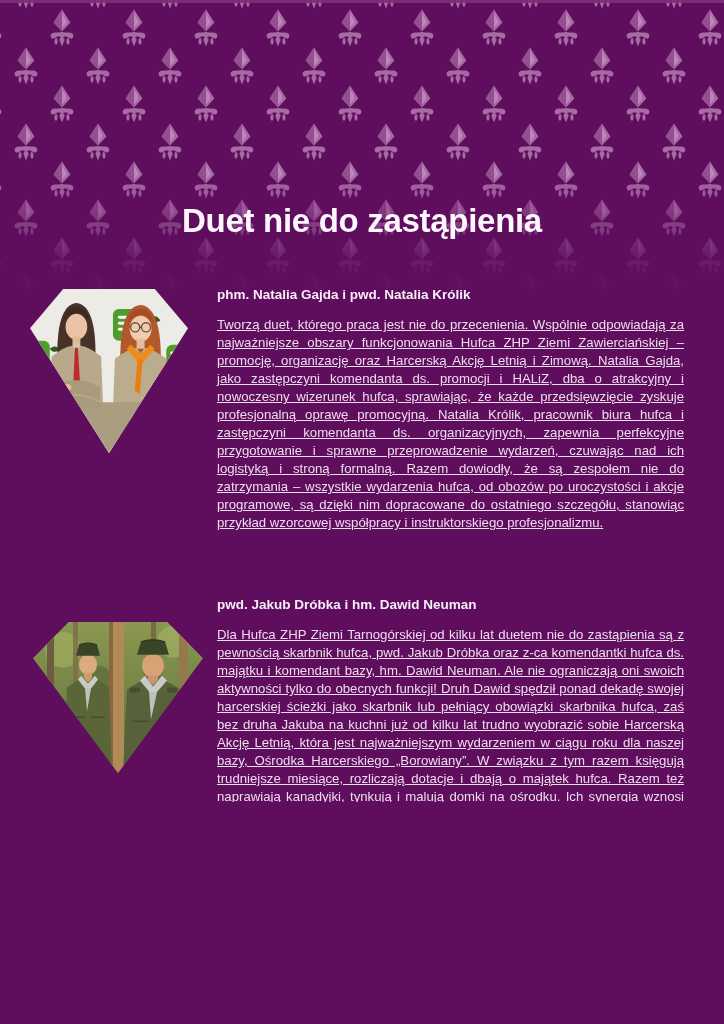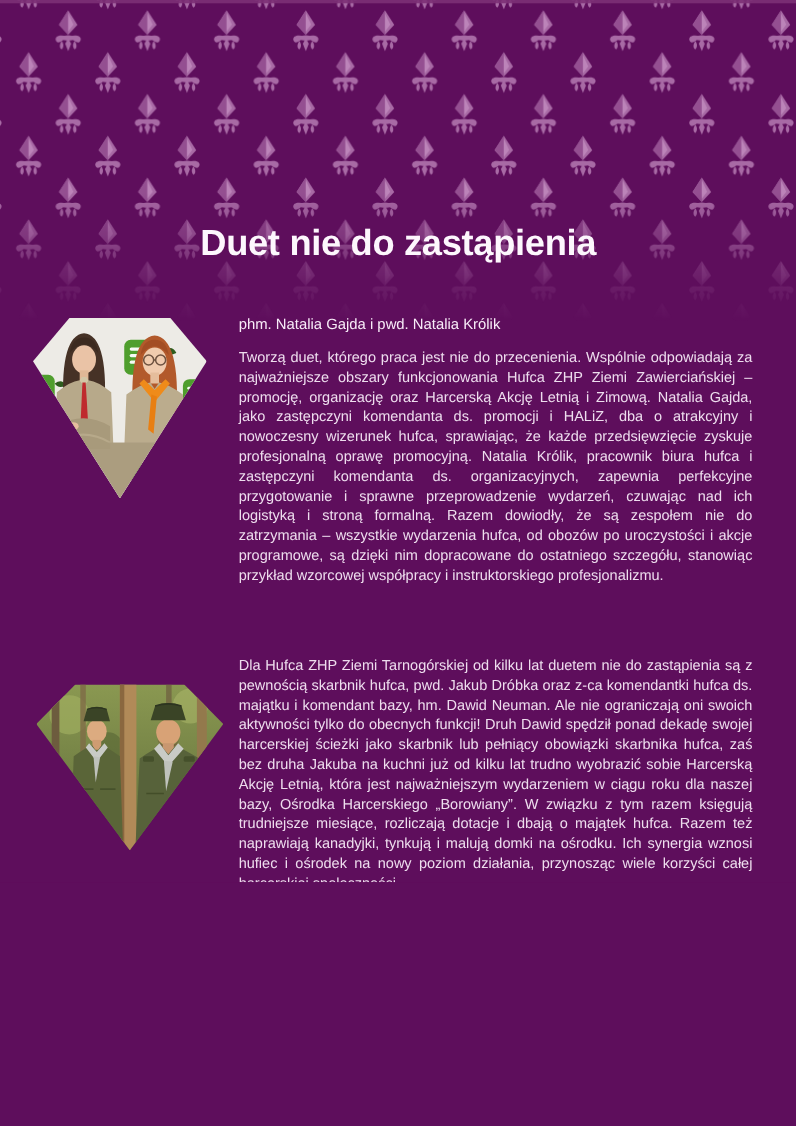--- a/index.html
+++ b/index.html
@@ -18,26 +18,27 @@
     position:absolute;overflow:hidden;
     clip-path:polygon(21% 0%,79% 0%,100% 24%,50% 100%,0% 24%);
   }
   .photo svg{display:block;width:100%;height:100%;}
   .photo-1{left:30px;top:289px;width:158px;height:164px;}
   .photo-2{left:33px;top:622px;width:170px;height:151px;}
   .text-col{position:absolute;left:217px;width:467px;}
   .text-col-1{top:286px;}
   .text-col-2{top:596px;}
   .section-heading{
-    margin:0 0 12px 0;font-size:13.5px;font-weight:400;color:#f8ecf8;
+    margin:0 0 12px 0;font-size:13.5px;font-weight:700;color:#f8ecf8;
     line-height:18px;
   }
   .section-body p{
     margin:0;font-size:13.2px;line-height:18px;color:#eeddee;
     text-align:justify;
+    text-decoration:underline;
   }
   .divider{
     position:absolute;left:40px;top:932px;width:644px;height:2px;
     background:#e8d8e8;border-radius:1px;
   }
 </style>
 </head>
 <body>
 
 <div class="page">
@@ -186,20 +187,21 @@
         <path d="M107 59 L120 75 L134 59 L129 54 L120 65 L112 54 Z" fill="#c9cbc6"></path>
         <path d="M116 70 L118 98 L124 71 Z" fill="#bfc2bc"></path>
         <path d="M100 100 h16 M126 100 h16" stroke="#434e29" stroke-width="1.5"></path>
         <rect x="97" y="66" width="10" height="5" rx="1.5" fill="#45502b"></rect>
         <rect x="134" y="66" width="10" height="5" rx="1.5" fill="#45502b"></rect>
       </g>
     </svg>
   </div>
 
   <div class="text-col text-col-2">
+    <h2 class="section-heading">pwd. Jakub Dróbka i hm. Dawid Neuman</h2>
     <div class="section-body">
       <p>Dla Hufca ZHP Ziemi Tarnogórskiej od kilku lat duetem nie do zastąpienia są z pewnością skarbnik hufca, pwd. Jakub Dróbka oraz z-ca komendantki hufca ds. majątku i komendant bazy, hm. Dawid Neuman. Ale nie ograniczają oni swoich aktywności tylko do obecnych funkcji! Druh Dawid spędził ponad dekadę swojej harcerskiej ścieżki jako skarbnik lub pełniący obowiązki skarbnika hufca, zaś bez druha Jakuba na kuchni już od kilku lat trudno wyobrazić sobie Harcerską Akcję Letnią, która jest najważniejszym wydarzeniem w ciągu roku dla naszej bazy, Ośrodka Harcerskiego „Borowiany”. W związku z tym razem księgują trudniejsze miesiące, rozliczają dotacje i dbają o majątek hufca. Razem też naprawiają kanadyjki, tynkują i malują domki na ośrodku. Ich synergia wznosi hufiec i ośrodek na nowy poziom działania, przynosząc wiele korzyści całej harcerskiej społeczności.</p>
     </div>
   </div>
 
   <div class="divider"></div>
 
 </div>
 
 </body></html>

